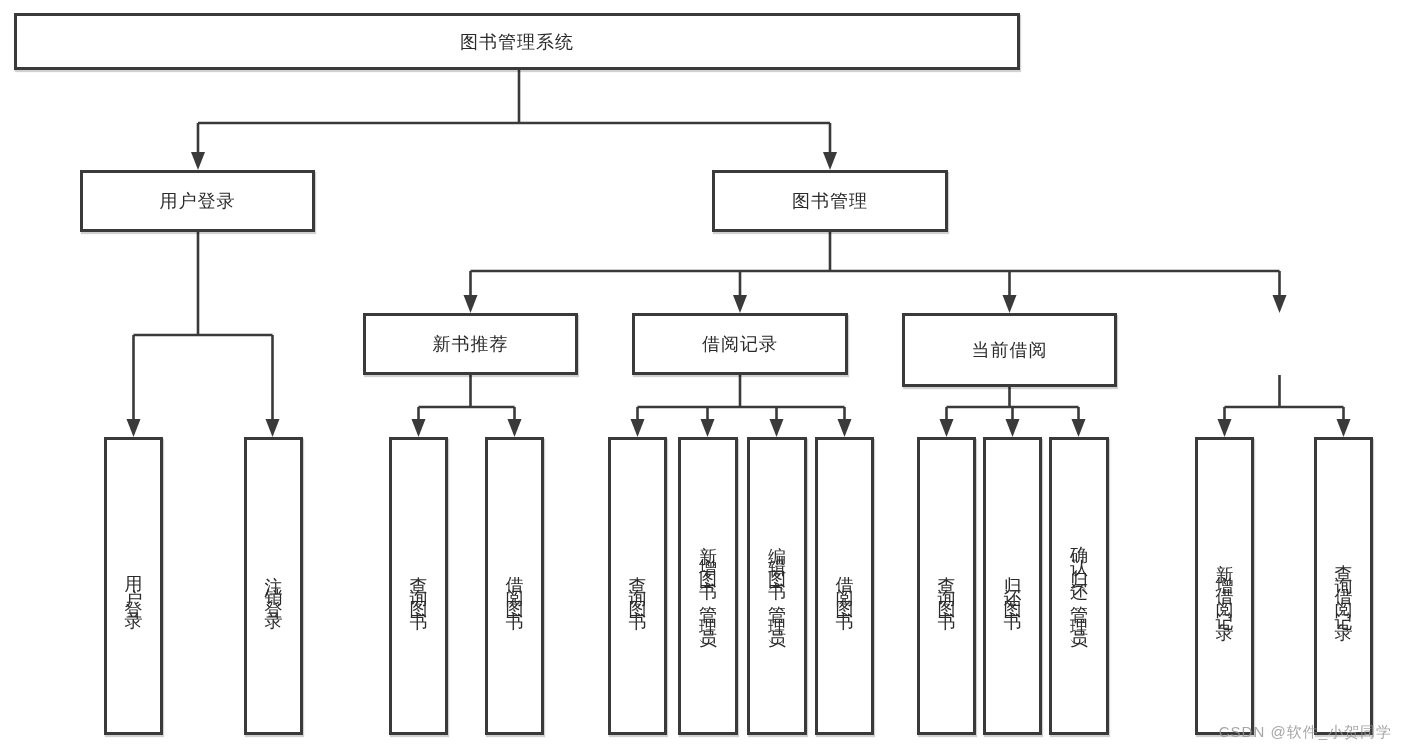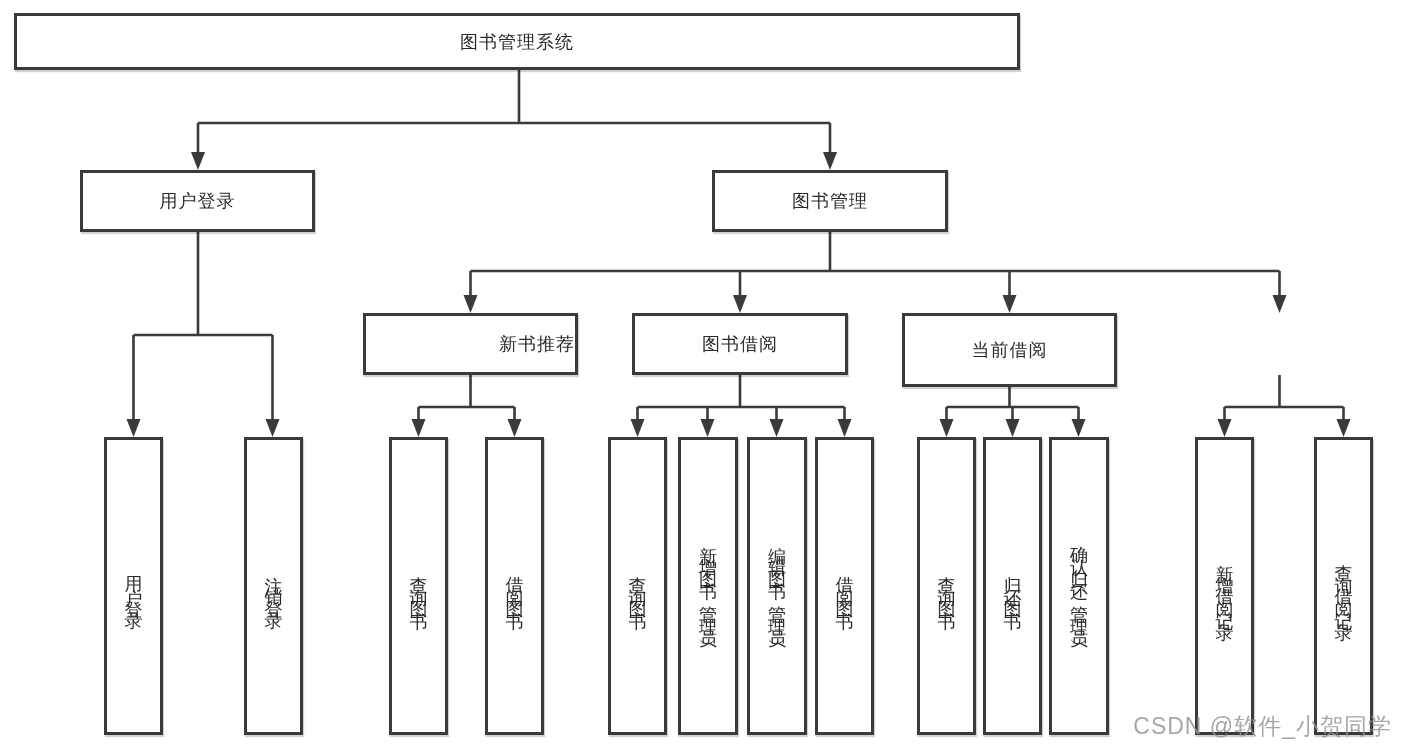--- a/index.html
+++ b/index.html
@@ -44,21 +44,21 @@
     text-orientation: mixed;
     font-size: 18px;
     letter-spacing: 12px;
     line-height: 1;
     white-space: nowrap;
   }
   .watermark {
     position: absolute;
     right: 13px;
     bottom: 5px;
-    font-size: 23px;
+    font-size: 15px;
     color: rgba(150,150,150,0.85);
     letter-spacing: 1px;
     white-space: nowrap;
   }
 </style>
 </head>
 <body>
 
 <div class="canvas">
 
@@ -99,25 +99,25 @@
     <span>图书管理系统</span>
   </div>
 
   <div class="node h" style="left:80px; top:170px; width:235px; height:62px;">
     <span>用户登录</span>
   </div>
   <div class="node h" style="left:712px; top:170px; width:236px; height:62px;">
     <span>图书管理</span>
   </div>
 
-  <div class="node h" style="left:363px; top:313px; width:215px; height:62px;justify-content:flex-end;">
+  <div class="node h" style="left:363px; top:313px; width:215px; height:62px;">
     <span>新书推荐</span>
   </div>
   <div class="node h" style="left:632px; top:313px; width:216px; height:62px;">
-    <span>图书借阅</span>
+    <span>借阅记录</span>
   </div>
   <div class="node h" style="left:902px; top:313px; width:215px; height:74px;">
     <span>当前借阅</span>
   </div>
 
   <div class="node v" style="left:104px; top:437px; width:59px; height:298px;">
     <span>用户登录</span>
   </div>
   <div class="node v" style="left:244px; top:437px; width:59px; height:298px;">
     <span>注销登录</span>

